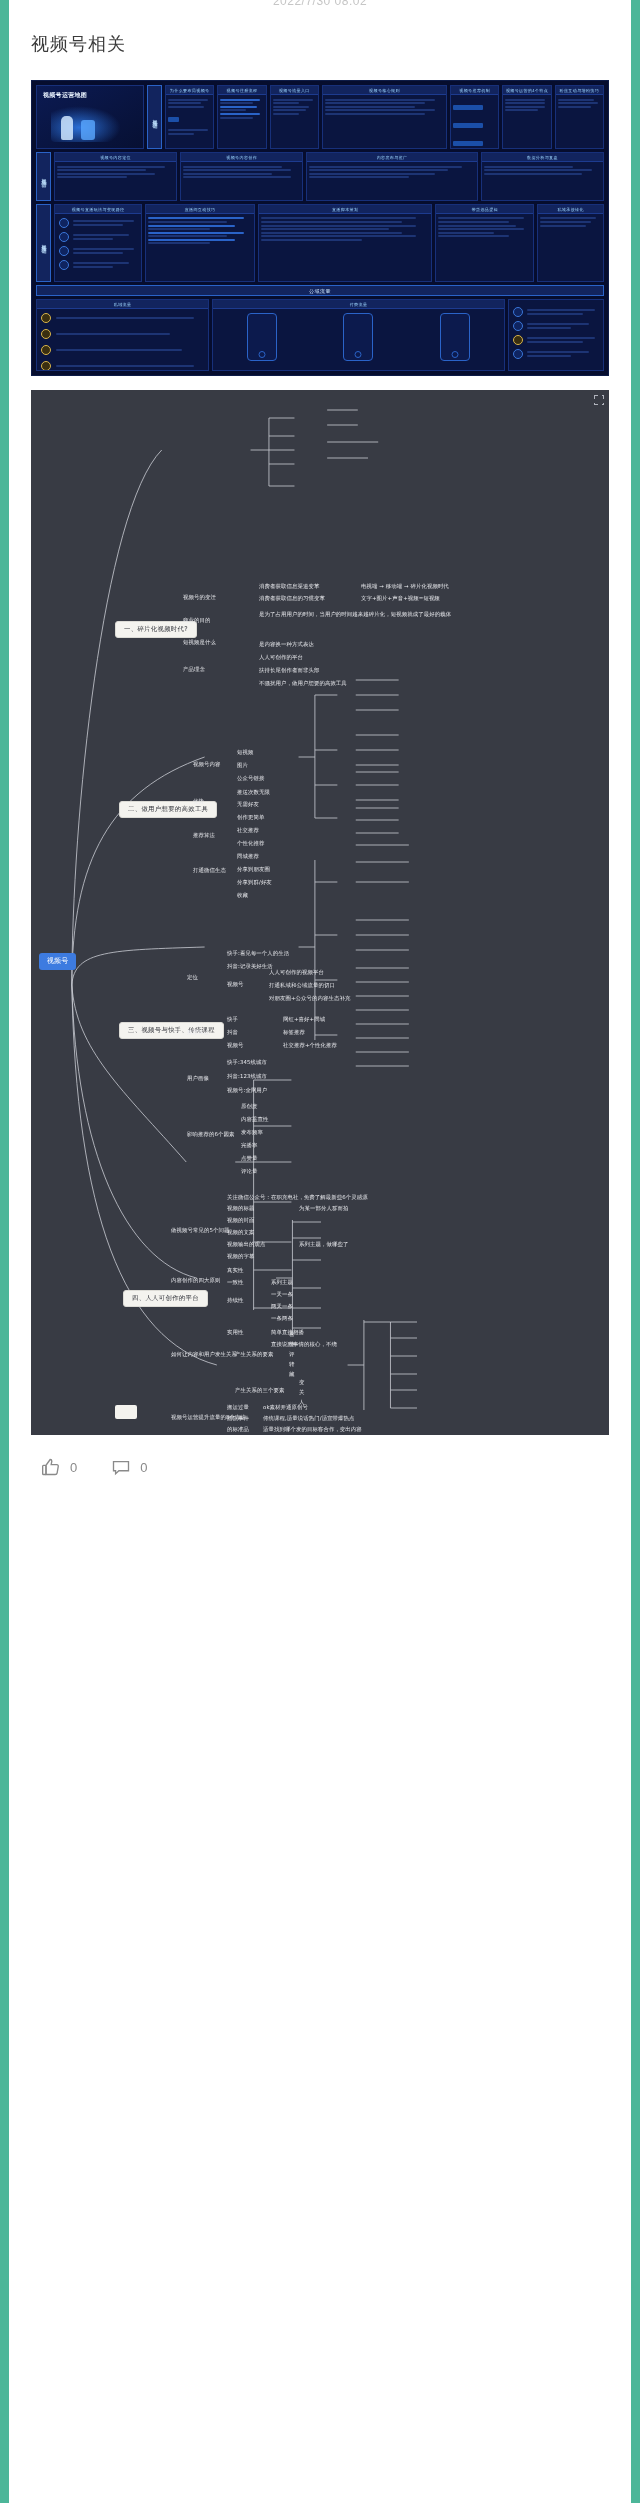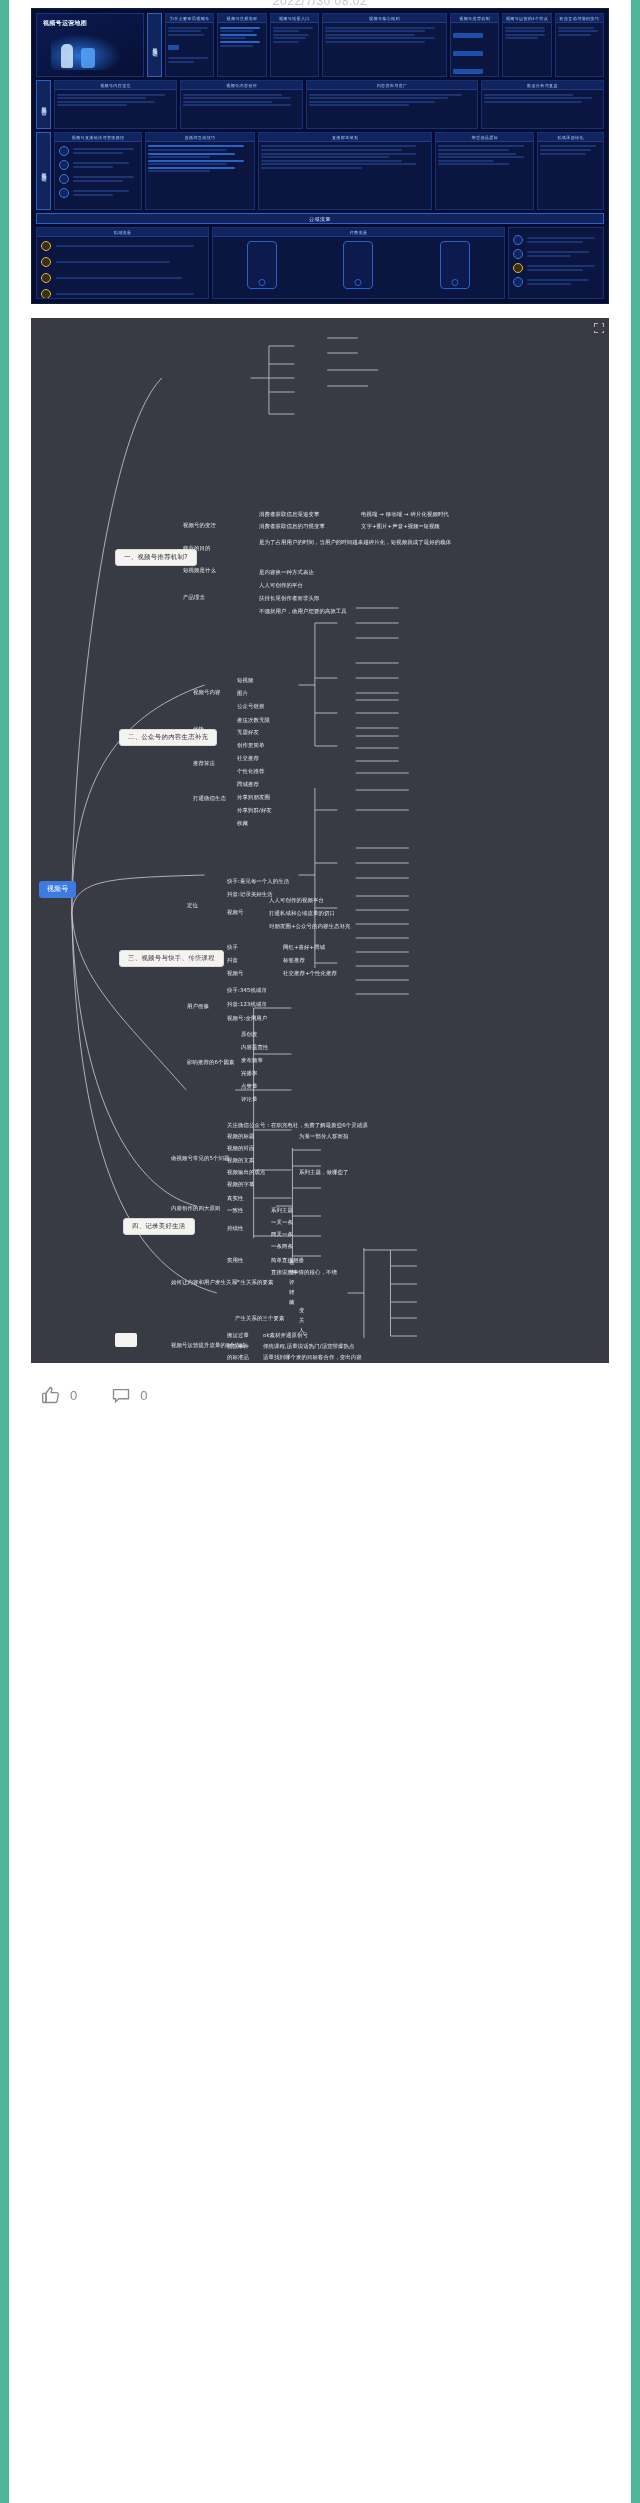--- a/index.html
+++ b/index.html
@@ -263,20 +263,21 @@
 <body>
 
 <div class="page">
   <div class="rail left"></div>
   <div class="rail right"></div>
 
   <div class="content">
 
     <div class="timestamp">2022/7/30 08:02</div>
 
+    <h1 class="article-title">视频号相关</h1>
 
     <div class="poster">
       <div class="poster-inner">
 
         <div class="poster-row r1">
           <div class="hero">
             <div class="hero-title">视频号运营地图</div>
             <div class="hero-figure"></div>
           </div>
           <div class="vtab">视频号基础</div>
@@ -587,24 +588,24 @@
 
           <path d="M310,975 L326,975"></path>
           <path d="M326,930 L326,1020 M326,932 L352,932 M352,932 L352,1018
                    M352,932 L378,932 M352,948 L378,948 M352,966 L378,966
                    M352,984 L378,984 M352,1000 L378,1000 M352,1018 L378,1018"></path>
         </g>
       </svg>
 
       <div class="node root" style="left:8px; top:563px;">视频号</div>
 
-      <div class="node box" style="left:84px; top:231px;">一、视频号推荐机制?</div>
-      <div class="node box" style="left:88px; top:411px;">二、公众号的内容生态补充</div>
+      <div class="node box" style="left:84px; top:231px;">一、碎片化视频时代?</div>
+      <div class="node box" style="left:88px; top:411px;">二、做用户想要的高效工具</div>
       <div class="node box" style="left:88px; top:632px;">三、视频号与快手、传统课程</div>
-      <div class="node box" style="left:92px; top:900px;">四、记录美好生活</div>
+      <div class="node box" style="left:92px; top:900px;">四、人人可创作的平台</div>
 
       <div class="node lbl" style="left:152px; top:205px;">视频号的变迁</div>
       <div class="node lbl" style="left:152px; top:228px;">商业的目的</div>
       <div class="node lbl" style="left:152px; top:250px;">短视频是什么</div>
       <div class="node lbl" style="left:152px; top:277px;">产品理念</div>
       <div class="node lbl" style="left:228px; top:194px;">消费者获取信息渠道变革</div>
       <div class="node lbl" style="left:228px; top:206px;">消费者获取信息的习惯变革</div>
       <div class="node lbl" style="left:330px; top:194px;">电视端 → 移动端 → 碎片化视频时代</div>
       <div class="node lbl" style="left:330px; top:206px;">文字+图片+声音+视频=短视频</div>
       <div class="node lbl" style="left:228px; top:222px;">是为了占用用户的时间，当用户的时间越来越碎片化，短视频就成了最好的载体</div>

